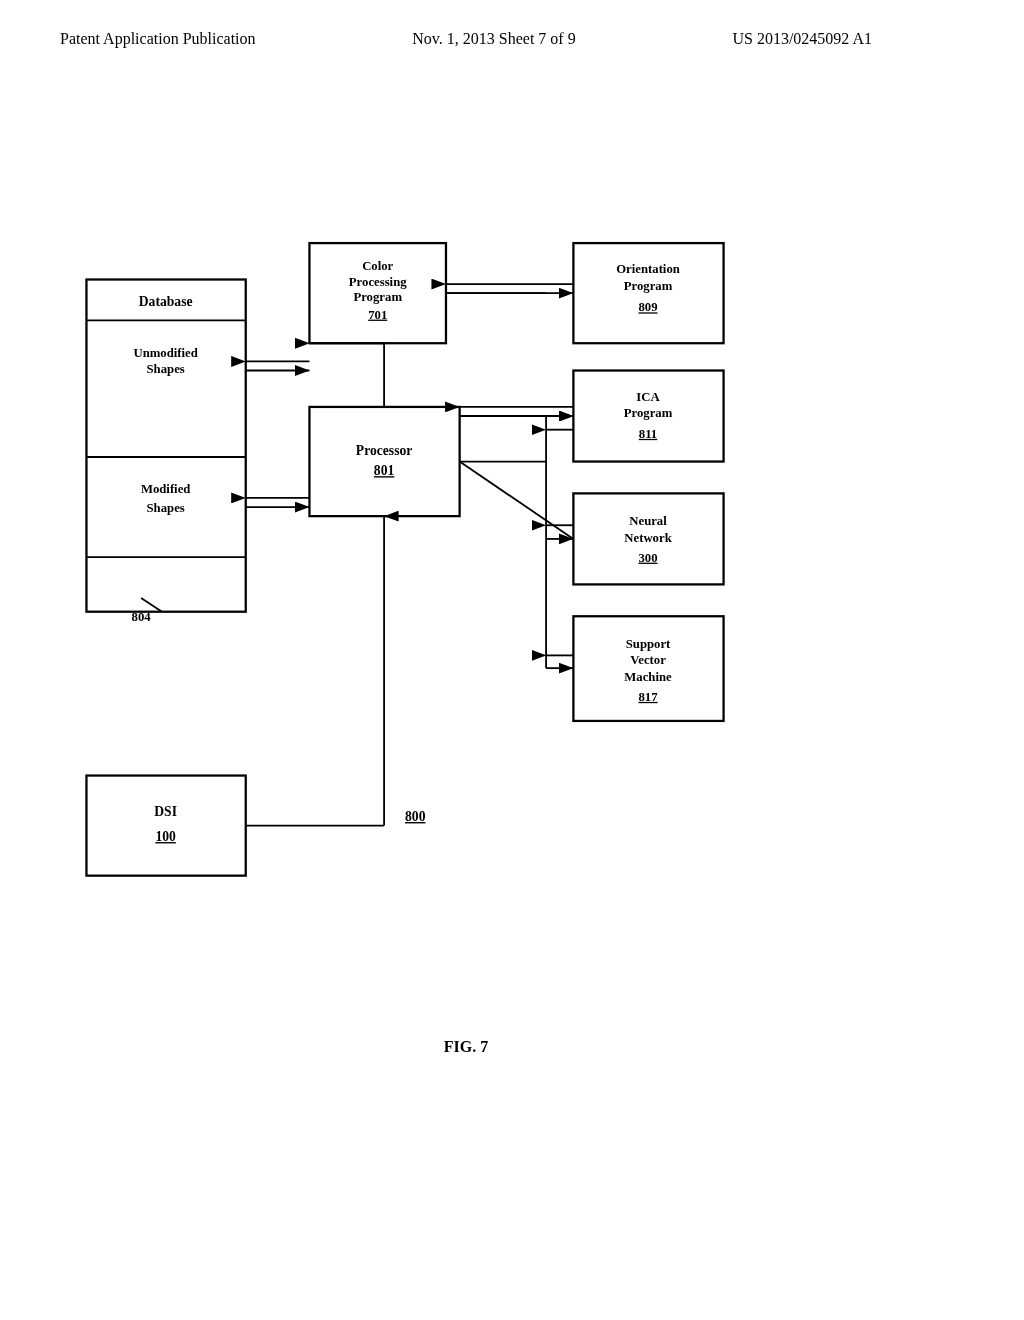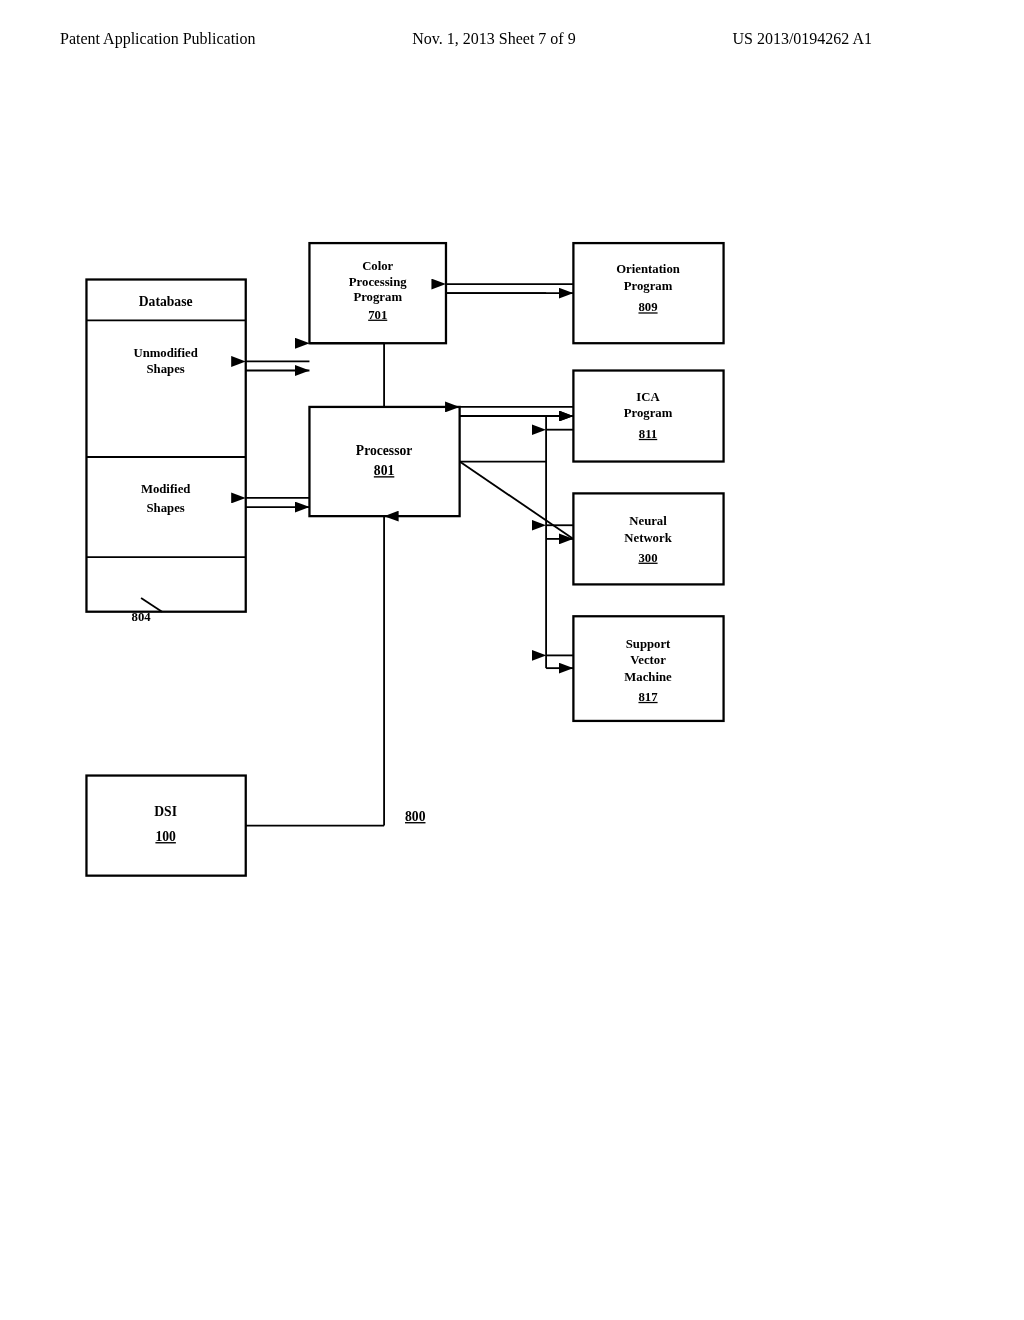--- a/index.html
+++ b/index.html
@@ -57,21 +57,21 @@
 
   </style>
 </head>
 <body>
 
 <div class="page">
 
   <div class="header">
     <span>Patent Application Publication</span>
     <span>Nov. 1, 2013    Sheet 7 of 9</span>
-    <span>US 2013/0194262 A1</span>
+    <span>US 2013/0245092 A1</span>
   </div>
 
   <div class="diagram-area">
     <svg class="diagram-svg" viewBox="0 0 1024 980" xmlns="http://www.w3.org/2000/svg">
       <defs>
         <marker id="arrowhead-right" markerWidth="8" markerHeight="6" refX="8" refY="3" orient="auto">
           <polygon points="0 0, 8 3, 0 6" fill="#000"></polygon>
         </marker>
         <marker id="arrowhead-left" markerWidth="8" markerHeight="6" refX="0" refY="3" orient="auto">
           <polygon points="8 0, 0 3, 8 6" fill="#000"></polygon>
@@ -175,14 +175,17 @@
       <line x1="490" y1="210" x2="600" y2="210" stroke="#000" stroke-width="2"></line>
 
       <line x1="270" y1="795" x2="422" y2="795" stroke="#000" stroke-width="2"></line>
       <line x1="422" y1="795" x2="422" y2="455" stroke="#000" stroke-width="2" marker-end="url(#arrowhead-up)"></line>
 
       <text x="445" y="790" font-family="Times New Roman, serif" font-size="15" font-weight="bold" text-decoration="underline">800</text>
 
     </svg>
   </div>
 
+  <div class="fig-caption">
+    <span>FIG. 7</span>
+  </div>
 
 </div>
 
 </body></html>

